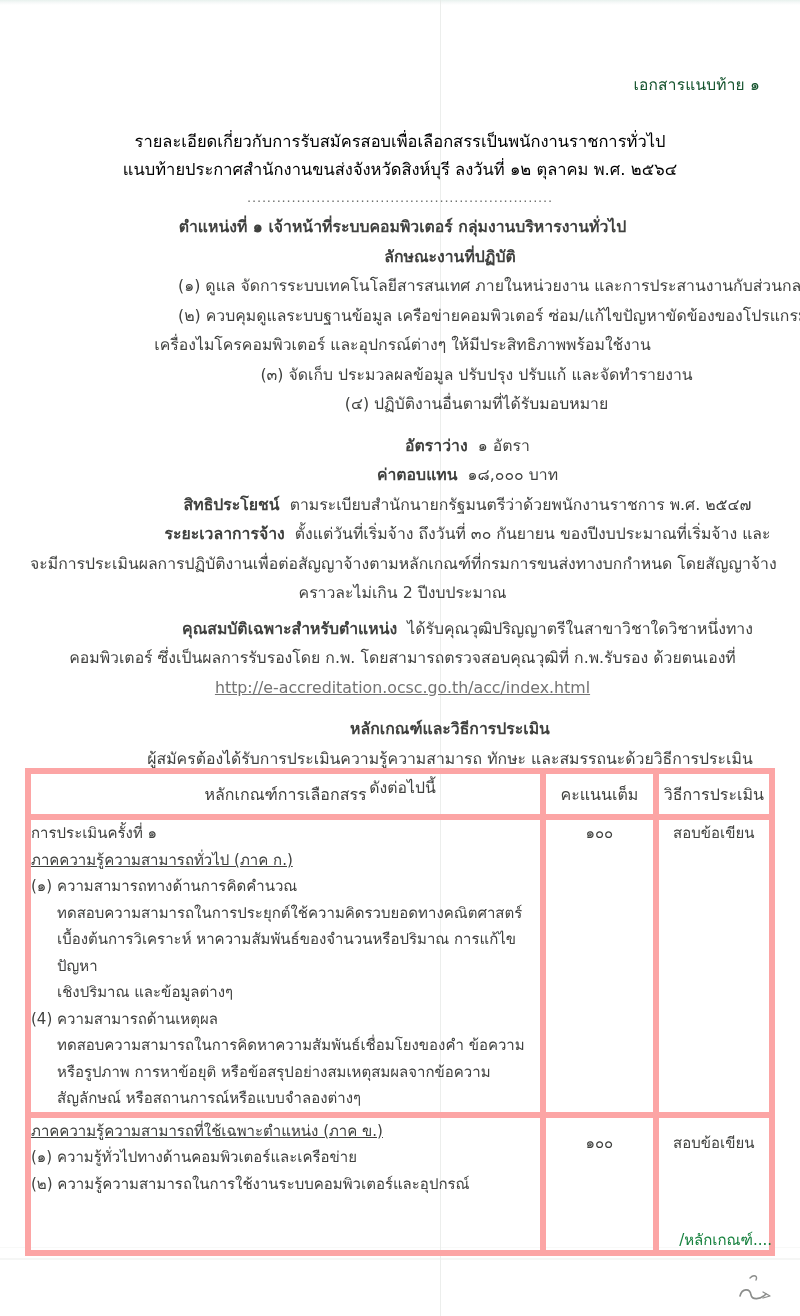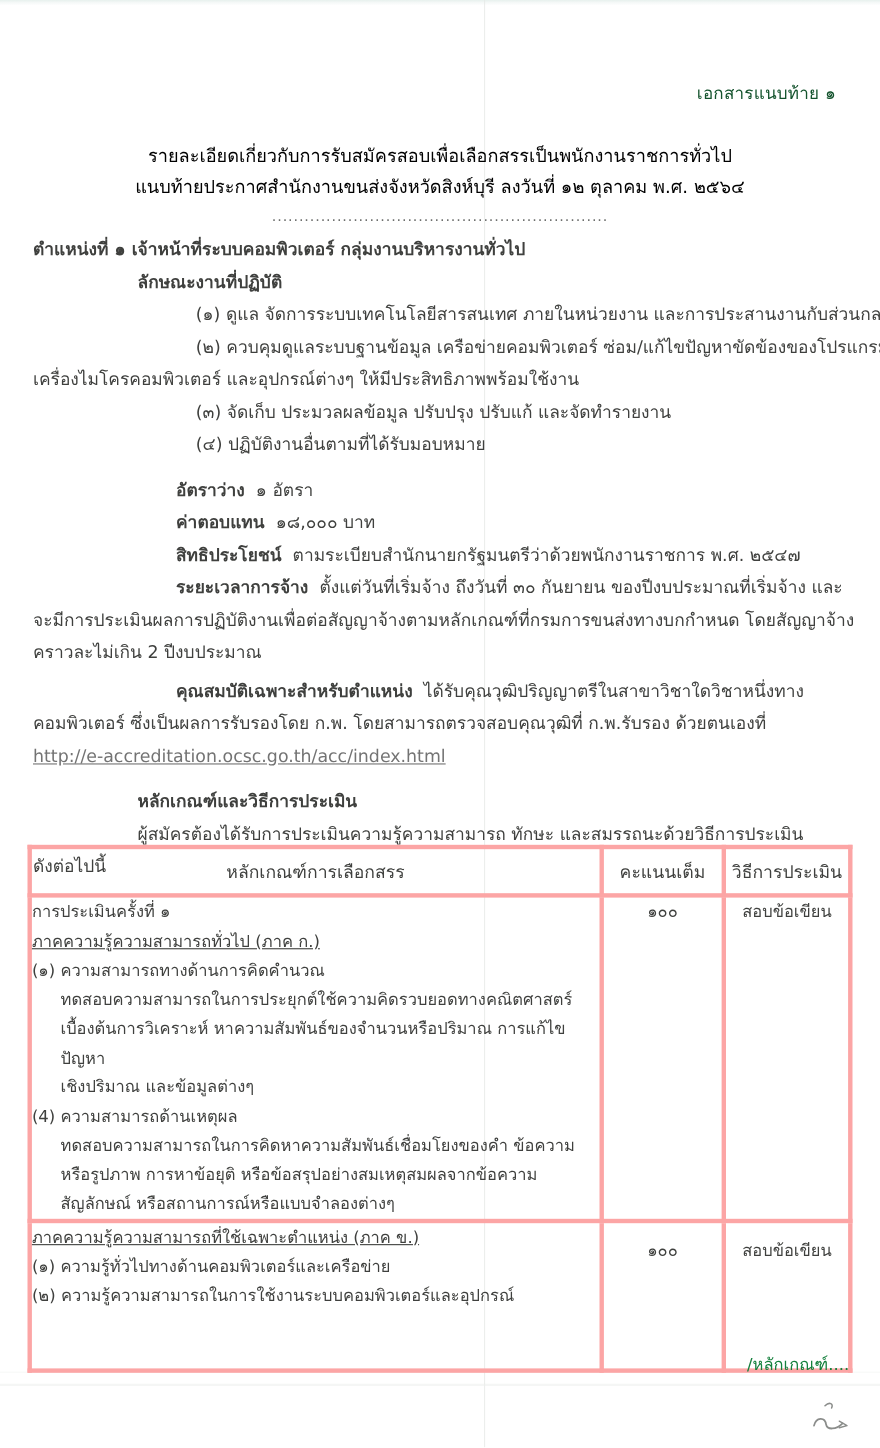--- a/index.html
+++ b/index.html
@@ -83,20 +83,21 @@
   }
 
   .body-text {
     position: absolute;
     top: 212px;
     left: 30px;
     width: 745px;
     font-size: 15.8px;
     line-height: 29.5px;
     color: #3f403e;
+    text-align: center;
   }
   .ln { display: block; white-space: nowrap; }
   .b { font-weight: bold; }
   .i1 { padding-left: 95px; }   
   .i2 { padding-left: 148px; }  
   .i3 { padding-left: 130px; }  
   .i4 { padding-left: 0px; }    
   .gap-s { height: 6px; }
   .gap-m { height: 12px; }
 
@@ -110,21 +111,21 @@
     position: absolute;
     left: 25px;
     top: 768px;
     width: 750px;
     border-collapse: collapse;
     font-size: 15px;
     color: #3f403e;
   }
   .crit-table th,
   .crit-table td {
-    border: 4px solid #fca5a5;
+    border: 6px solid #fca5a5;
     padding: 0;
     vertical-align: top;
   }
   .crit-table thead th {
     text-align: center;
     font-weight: normal;
     font-size: 16px;
     height: 36px;
     vertical-align: middle;
     padding: 2px 4px;

